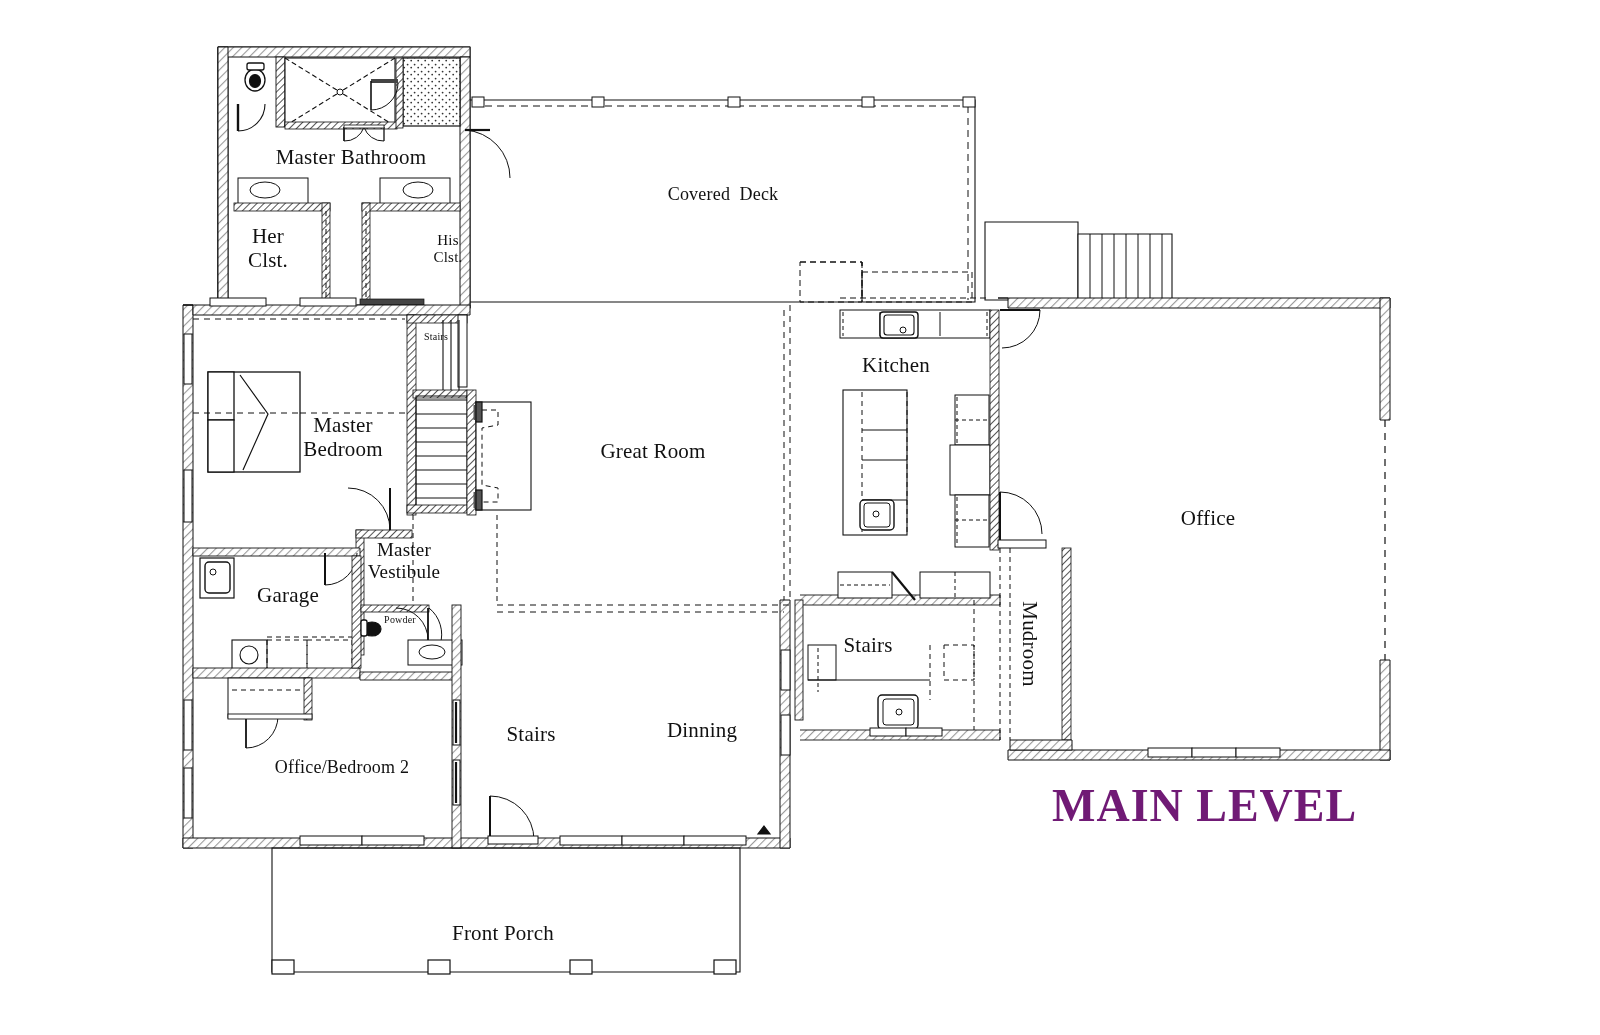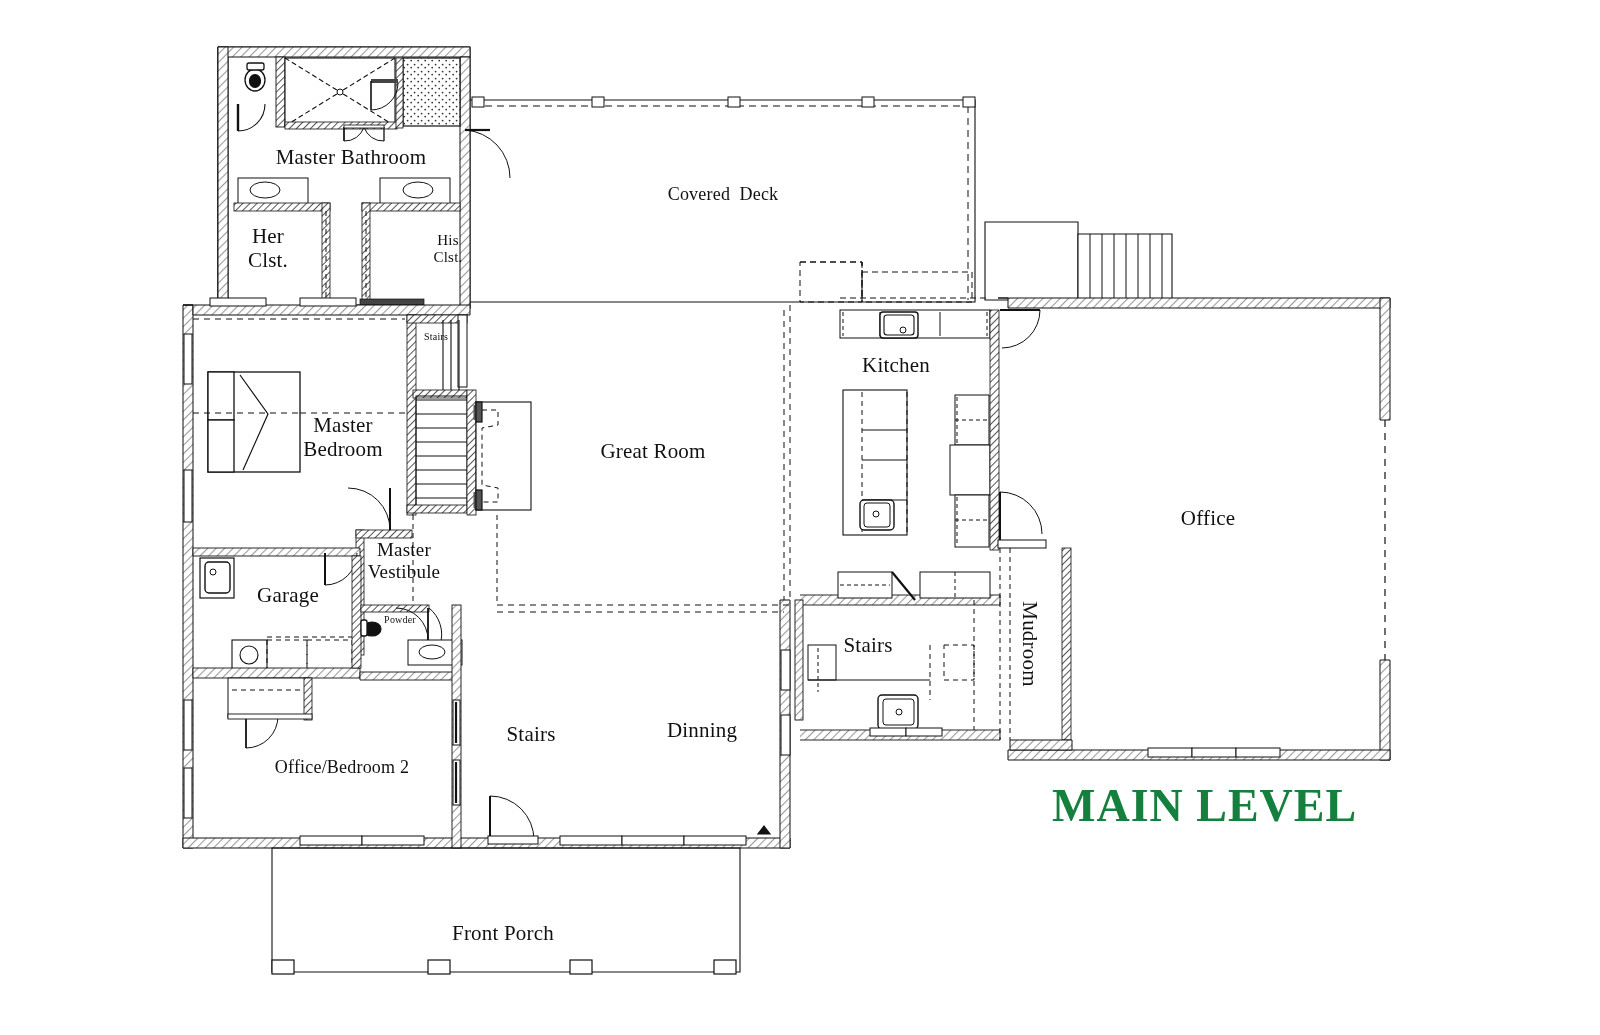--- a/index.html
+++ b/index.html
@@ -3,21 +3,21 @@
 <meta charset="utf-8">
 <title>Main Level Floor Plan</title>
 <style>
   html,body{margin:0;padding:0;background:#ffffff;}
   body{width:1600px;height:1035px;overflow:hidden;font-family:"Liberation Serif","DejaVu Serif",serif;}
   #plan{position:relative;width:1600px;height:1035px;background:#ffffff;}
   #plan svg{position:absolute;left:0;top:0;}
   .lbl{position:absolute;color:#111111;font-family:"Liberation Serif","DejaVu Serif",serif;
        text-align:center;white-space:pre;line-height:1.14;letter-spacing:.2px;}
   .rot{transform-origin:50% 50%;}
-  #title{position:absolute;font-weight:bold;color:#15803d;
+  #title{position:absolute;font-weight:bold;color:#701a75;
          font-family:"Liberation Serif","DejaVu Serif",serif;letter-spacing:1px;}
 </style>
 </head>
 <body>
 
 <div id="plan">
 
 <svg width="1600" height="1035" viewBox="0 0 1600 1035">
   <defs>
     <pattern id="wallhatch" width="6" height="6" patternUnits="userSpaceOnUse" patternTransform="rotate(45)">

